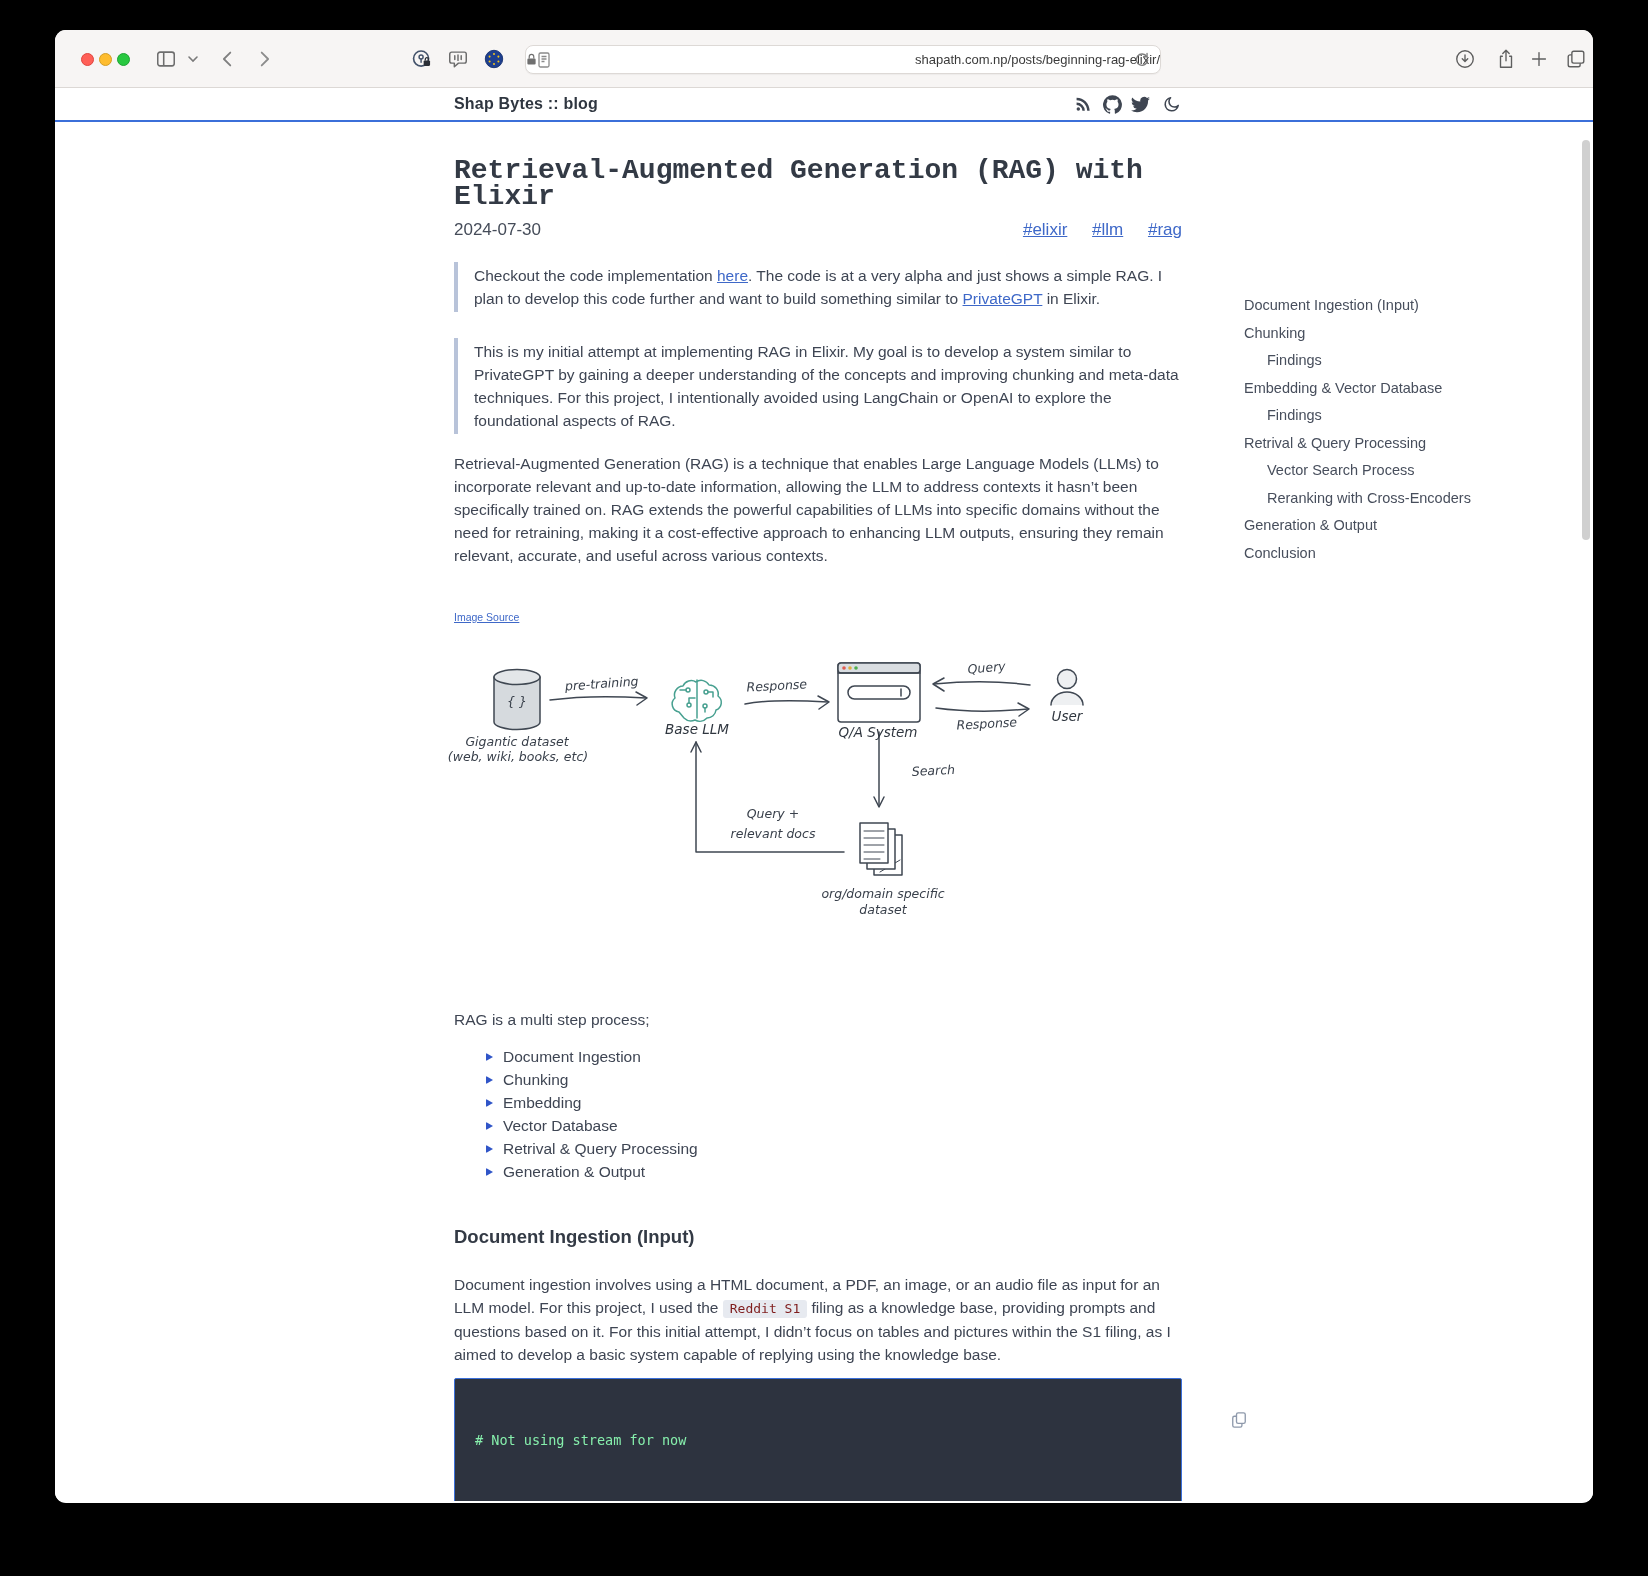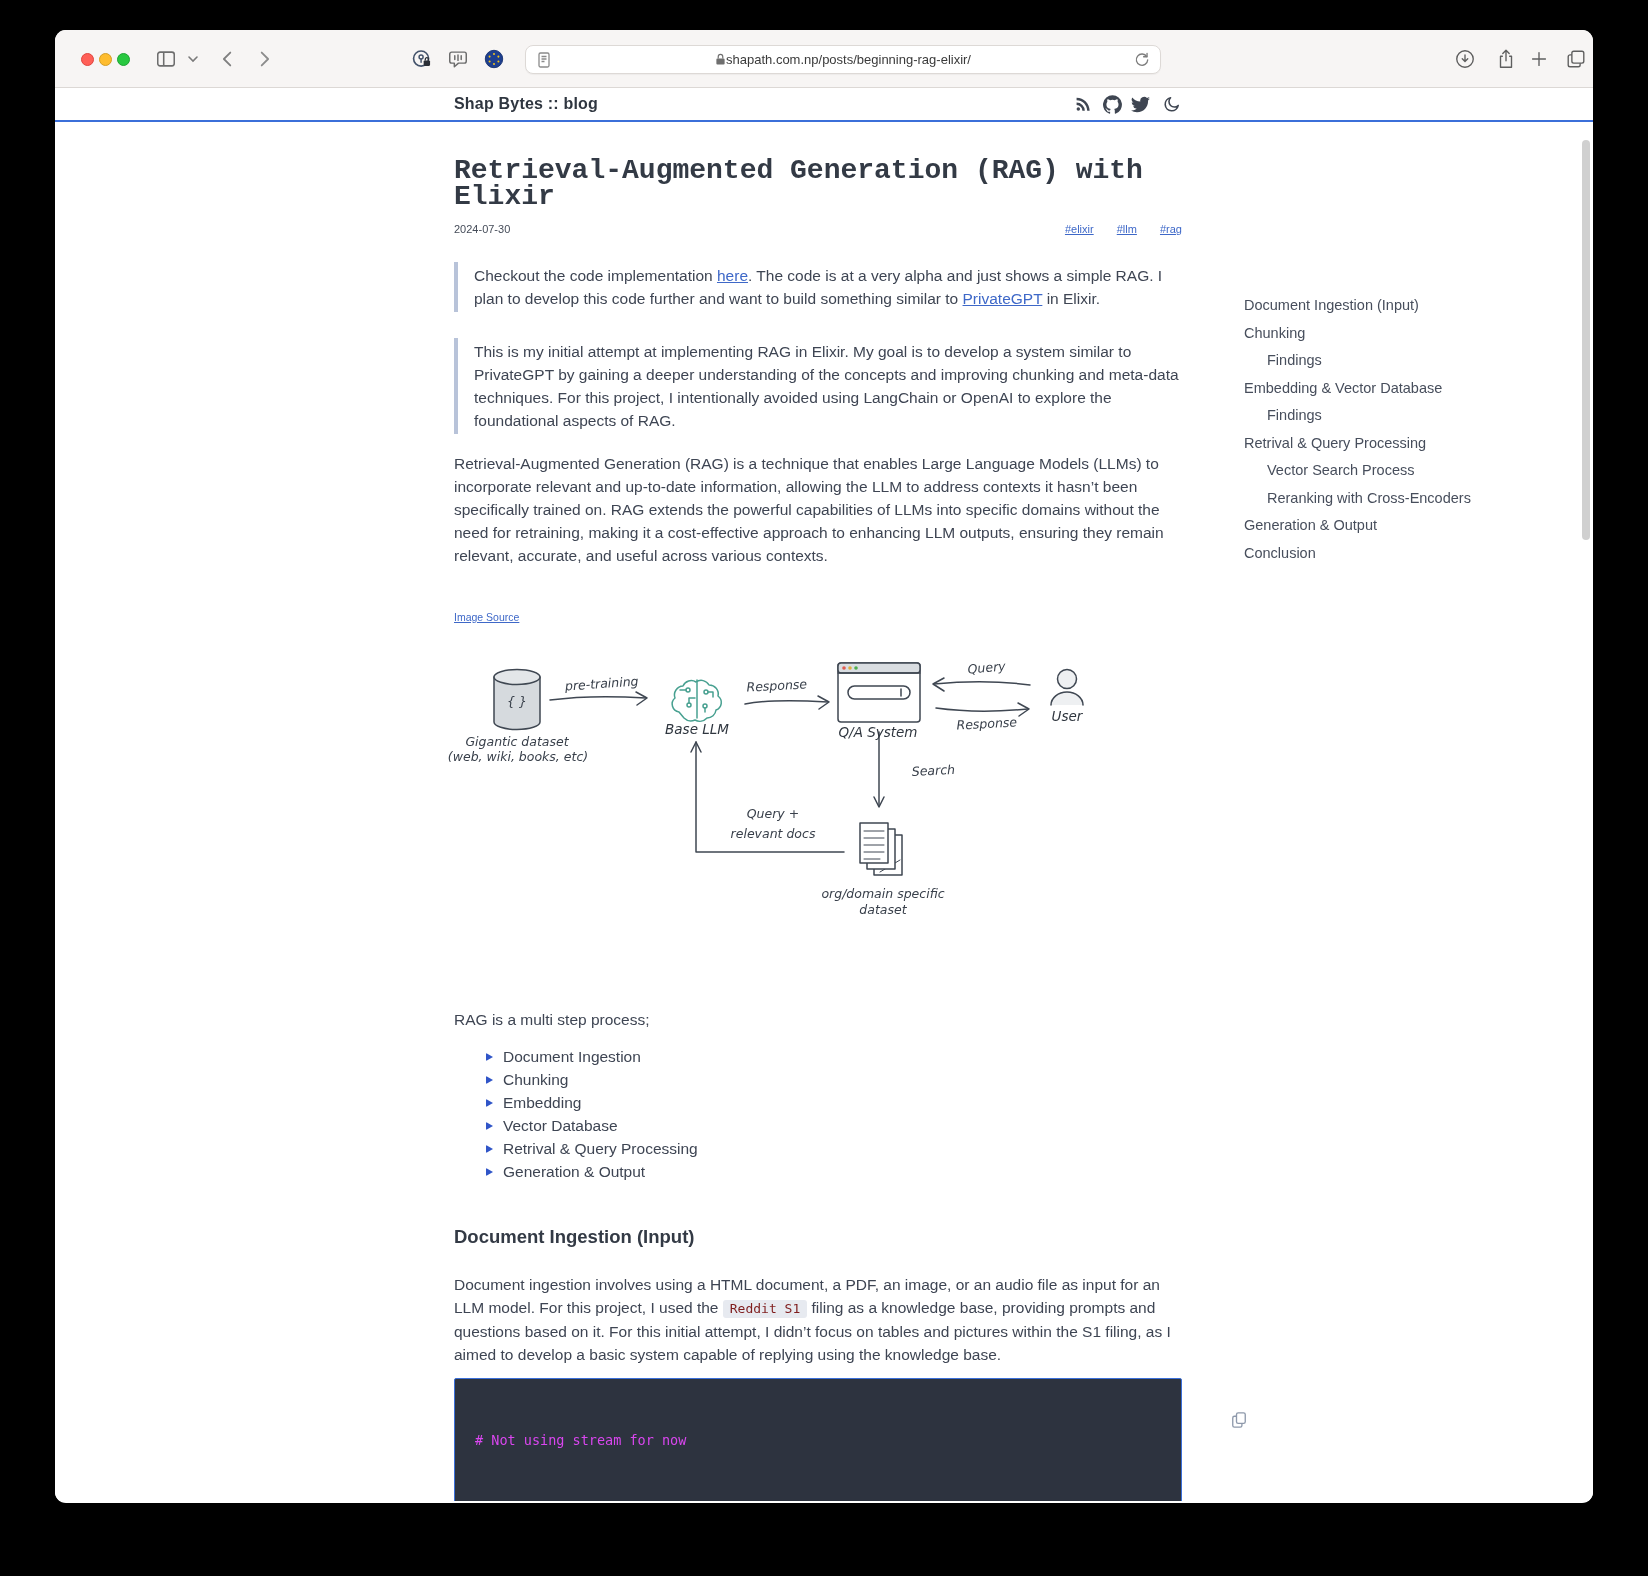--- a/index.html
+++ b/index.html
@@ -10,34 +10,34 @@
   .toolbar { position:relative; height:58px; background:#f7f5f4; border-bottom:1px solid #dcd8d5; }
   .tl { position:absolute; top:23px; width:13px; height:13px; border-radius:50%; }
   .tl.red { left:26px; background:#ff5f57; border:1px solid #e0443e; }
   .tl.yellow { left:44px; background:#febc2e; border:1px solid #d49d24; }
   .tl.green { left:62px; background:#28c840; border:1px solid #1ea433; }
   .ticon { position:absolute; top:18px; width:22px; height:22px; }
   .ticon svg { width:100%; height:100%; }
   .urlbar { position:absolute; left:470px; top:15px; width:636px; height:29px; background:#fff; border:1px solid #ddd9d6; border-radius:8px; box-shadow:0 1px 1px rgba(0,0,0,.04); }
   .urlbar .reader { position:absolute; left:9px; top:5px; width:18px; height:18px; }
   .urlbar .reload { position:absolute; right:9px; top:5px; width:18px; height:18px; }
-  .urlcenter { position:absolute; left:0; right:0; top:0; bottom:0; display:flex; align-items:center; justify-content:center; }
+  .urlcenter { position:absolute; left:0; right:0; top:0; bottom:0; display:flex; align-items:center; justify-content:space-between; }
   .urltext { font-size:13px; color:#3a3a3a; }
 
   
   .siteheader { position:relative; height:34px; background:#fff; border-bottom:2px solid #3b6fd9; }
   .sitetitle { position:absolute; left:399px; top:7px; font-size:16px; color:#2f3640; font-weight:700; letter-spacing:.2px; }
   .sicon { position:absolute; top:7px; width:19px; height:19px; }
   .sicon svg { width:100%; height:100%; }
 
   
   .page { position:relative; height:1379px; background:#fff; overflow:hidden; }
   .article { position:absolute; left:399px; top:0; width:728px; color:#3e4553; font-size:15.5px; line-height:23px; }
   h1.title { margin-top:36px; font-size:28px; line-height:26px; color:#333a45; font-weight:700;font-family:Liberation Mono, monospace; }
-  .meta { display:flex; justify-content:space-between; align-items:center; margin-top:8px; font-size:11px; color:#454c59; }
+  .meta { display:flex; justify-content:space-between; align-items:center; margin-top:8px; font-size:17px; color:#454c59; }
   .tags a { color:#3e68c8; text-decoration:underline; margin-left:20px; cursor:pointer; }
   blockquote.bq { border-left:4px solid #b8c3d9; padding:2px 0 2px 16px; }
   .bq1 { margin-top:26px; }
   .bq2 { margin-top:21px; }
   a.inline { color:#3e68c8; text-decoration:underline; cursor:pointer; }
   .intro { margin-top:18px; }
   .imgsource { display:inline-block; margin-top:44px; font-size:10.5px; line-height:13px; color:#3e68c8; text-decoration:underline; cursor:pointer; }
   svg.diagram { display:block; margin:33px 0 0 -14px; }
   .dlbl { font-family:"DejaVu Sans", sans-serif; font-style:italic; fill:#39404b; font-size:12.5px; }
   .dlbl2 { font-family:"DejaVu Sans", sans-serif; font-style:italic; fill:#2f363f; font-size:13.5px; }
@@ -45,21 +45,21 @@
   .steps { margin-top:14px; }
   .step { display:flex; align-items:center; margin-left:32px; height:23px; }
   .step .tri { width:0; height:0; border-left:7px solid #3055c8; border-top:4.5px solid transparent; border-bottom:4.5px solid transparent; margin-right:10px; border-radius:1px; }
   h2.sec { margin-top:42px; font-size:18.5px; line-height:24px; color:#333a45; font-weight:700; }
   .di-p { margin-top:24px; }
   code.icode { font-family:"DejaVu Sans Mono", monospace; font-size:13px; background:#e7eaf0; color:#7f1d1d; padding:1px 7px 2px; border-radius:3px; }
   .pdf-p { margin-top:22px; }
 
   
   .codeblock { position:relative; margin-top:12px; height:160px; background:#2d333f; border:1px solid #3b6fd9; border-radius:2px; padding:14px 20px; font-family:"DejaVu Sans Mono", monospace; font-size:13.5px; line-height:19px; color:#d8dee9; white-space:pre; }
-  .cmt { color:#d946ef; }
+  .cmt { color:#86efac; }
   .copybtn { position:absolute; top:12px; right:13px; width:20px; height:20px; cursor:pointer; }
 
   
   .toc { position:absolute; left:1189px; top:170px; font-size:14.5px; color:#474e5c; }
   .toc .item { height:27.5px; line-height:27.5px; cursor:pointer; white-space:nowrap; }
   .toc .lvl2 { padding-left:23px; }
 
   .scrollthumb { position:absolute; right:3px; top:110px; width:8px; height:400px; background:#c8c8c8; border-radius:4px; opacity:.85; }
 </style>
 </head>

